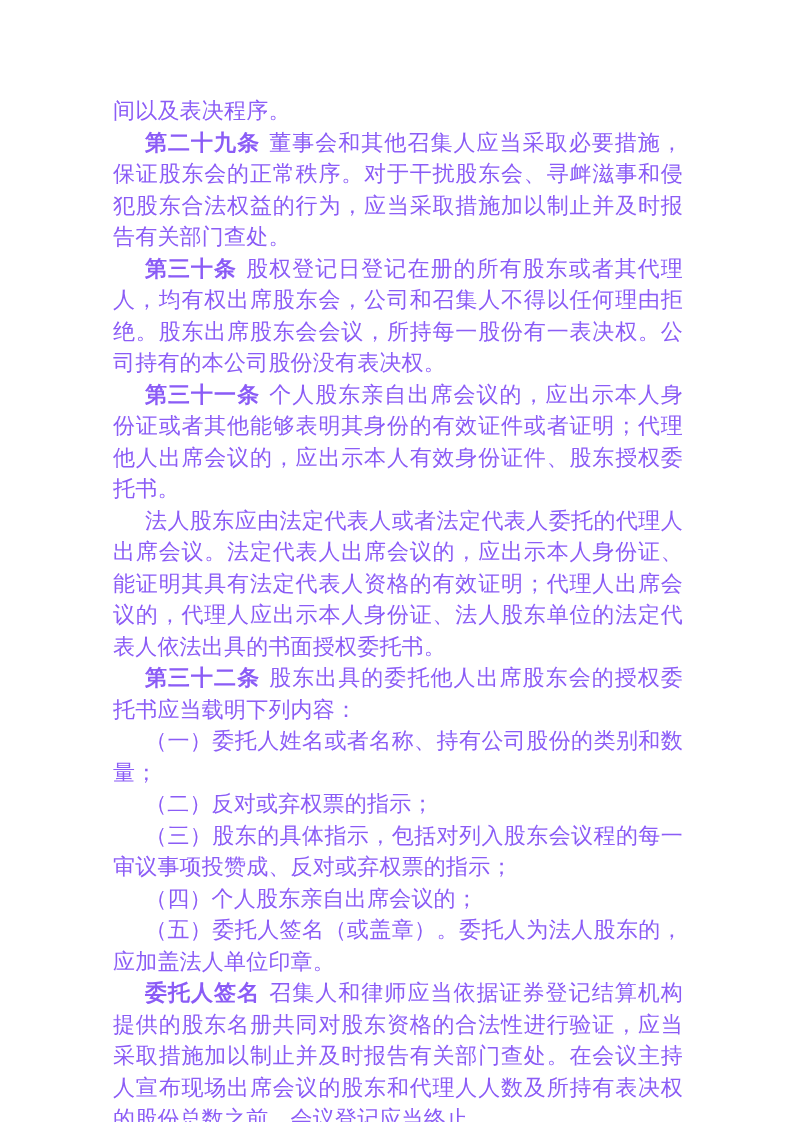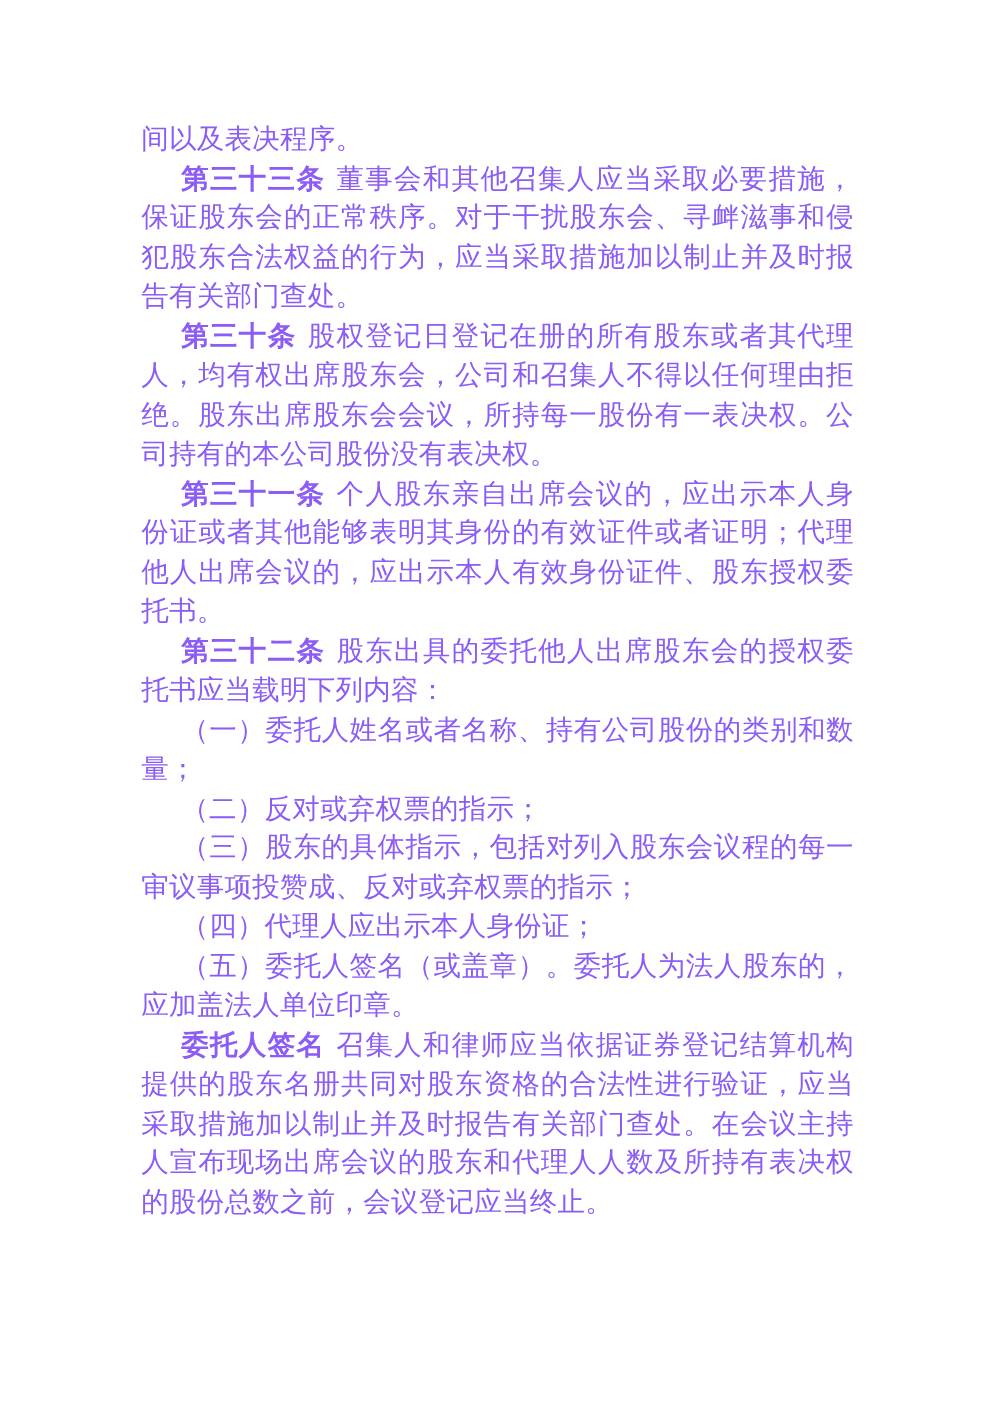--- a/index.html
+++ b/index.html
@@ -41,35 +41,36 @@
 </style>
 </head>
 <body>
 
 <div class="page">
   <div class="content">
 
     <p class="para noindent"><span>间以及表决程序。</span></p>
 
 
-    <p class="para"><b class="lead">第三十三条</b><span>董事会和其他召集人应当采取必要措施，保证股东会的正常秩序。对于干扰股东会、寻衅滋事和侵犯股东合法权益的行为，应当采取措施加以制止并及时报告有关部门查处。</span></p>
+    <p class="para"><b class="lead">第二十九条</b><span>董事会和其他召集人应当采取必要措施，保证股东会的正常秩序。对于干扰股东会、寻衅滋事和侵犯股东合法权益的行为，应当采取措施加以制止并及时报告有关部门查处。</span></p>
 
     <p class="para"><b class="lead">第三十条</b><span>股权登记日登记在册的所有股东或者其代理人，均有权出席股东会，公司和召集人不得以任何理由拒绝。股东出席股东会会议，所持每一股份有一表决权。公司持有的本公司股份没有表决权。</span></p>
 
     <p class="para"><b class="lead">第三十一条</b><span>个人股东亲自出席会议的，应出示本人身份证或者其他能够表明其身份的有效证件或者证明；代理他人出席会议的，应出示本人有效身份证件、股东授权委托书。</span></p>
 
+    <p class="para"><span>法人股东应由法定代表人或者法定代表人委托的代理人出席会议。法定代表人出席会议的，应出示本人身份证、能证明其具有法定代表人资格的有效证明；代理人出席会议的，代理人应出示本人身份证、法人股东单位的法定代表人依法出具的书面授权委托书。</span></p>
 
     <p class="para"><b class="lead">第三十二条</b><span>股东出具的委托他人出席股东会的授权委托书应当载明下列内容：</span></p>
 
     <p class="para"><span>（一）委托人姓名或者名称、持有公司股份的类别和数量；</span></p>
 
     <p class="para"><span>（二）反对或弃权票的指示；</span></p>
 
     <p class="para"><span>（三）股东的具体指示，包括对列入股东会议程的每一审议事项投赞成、反对或弃权票的指示；</span></p>
 
-    <p class="para"><span>（四）代理人应出示本人身份证；</span></p>
+    <p class="para"><span>（四）个人股东亲自出席会议的；</span></p>
 
     <p class="para"><span>（五）委托人签名（或盖章）。委托人为法人股东的，应加盖法人单位印章。</span></p>
 
     <p class="para"><b class="lead">委托人签名</b><span>召集人和律师应当依据证券登记结算机构提供的股东名册共同对股东资格的合法性进行验证，应当采取措施加以制止并及时报告有关部门查处。在会议主持人宣布现场出席会议的股东和代理人人数及所持有表决权的股份总数之前，会议登记应当终止。</span></p>
 
   </div>
 </div>
 
 </body></html>

